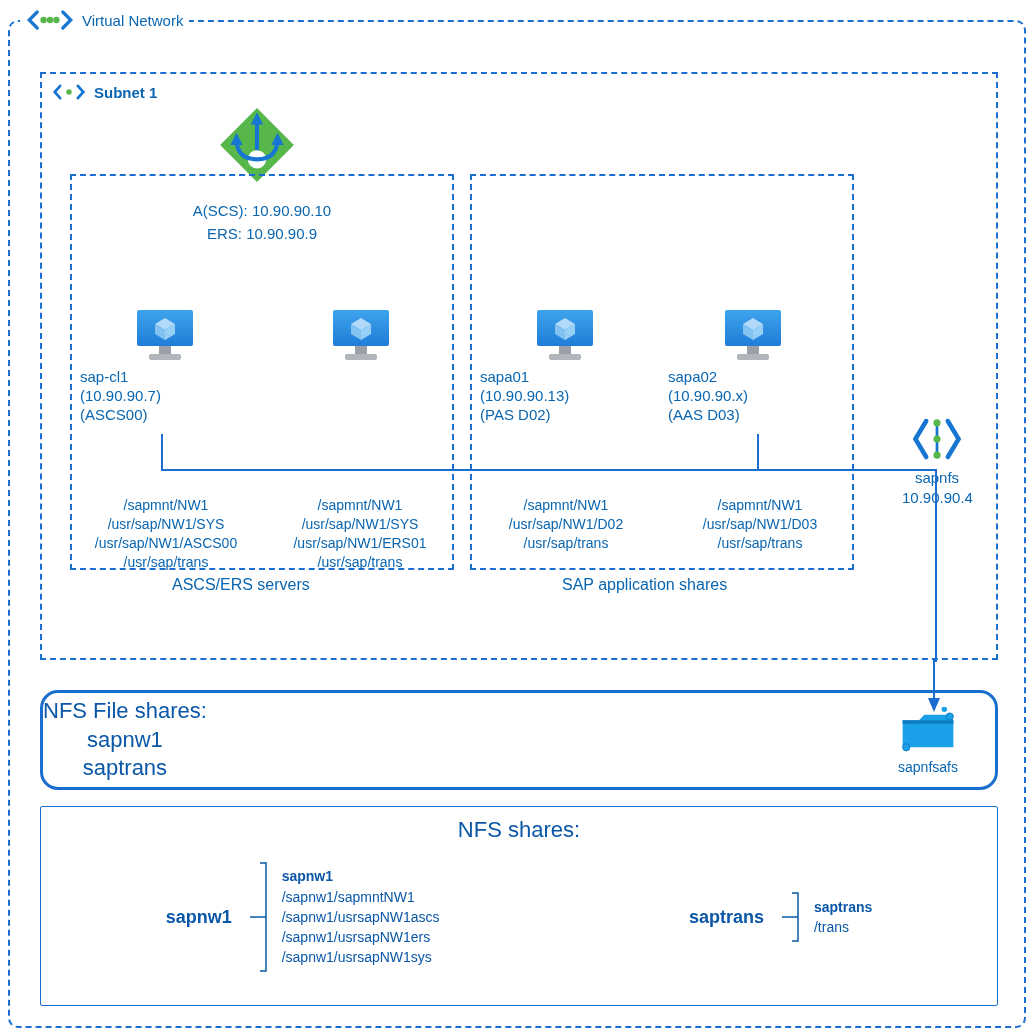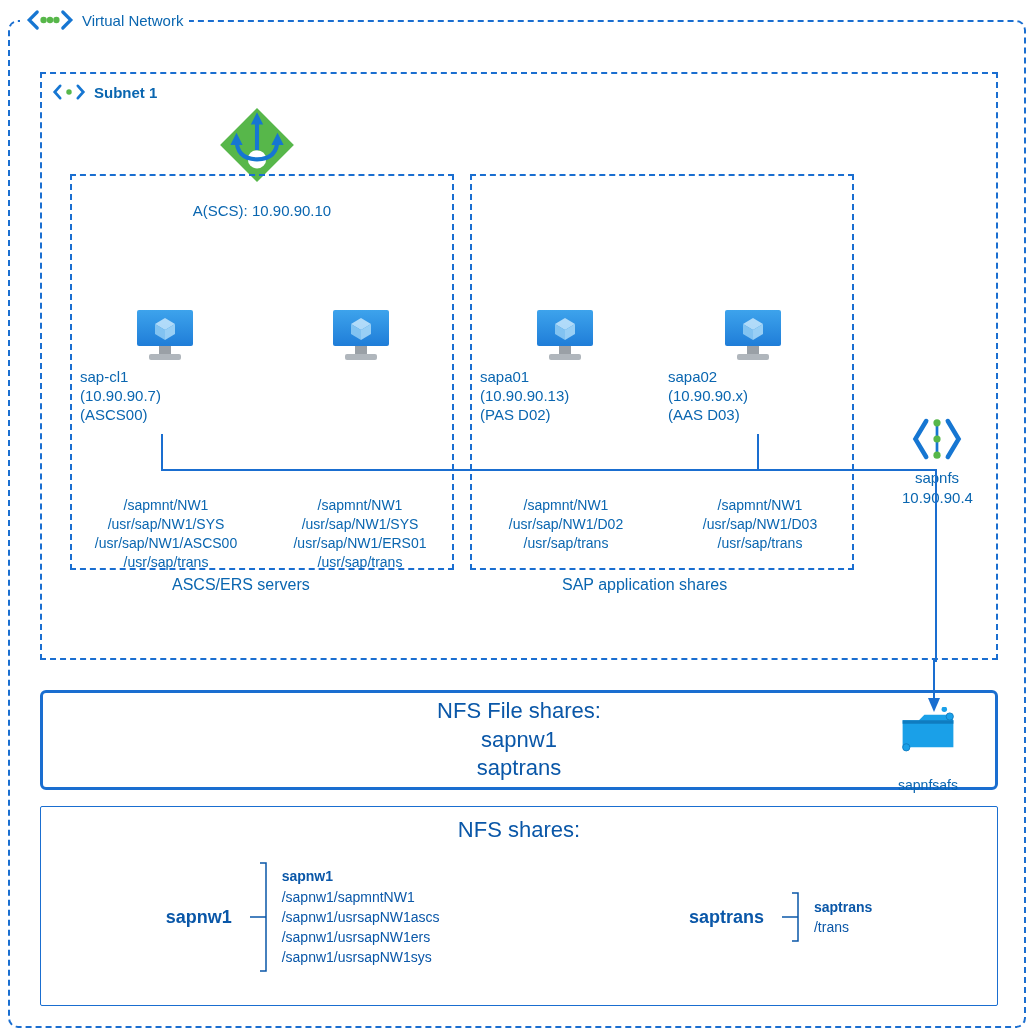--- a/index.html
+++ b/index.html
@@ -79,37 +79,37 @@
     font-size: 15px; color: #0a66b0;
     text-align: center;
     line-height: 1.3;
   }
 
   .nfs-fileshares {
     position: absolute;
     left: 30px; top: 668px;
     width: 958px; height: 100px;
     border: 3px solid #1a6ed0;
-    border-radius: 6px;
-    display: flex; align-items: center; justify-content: center;
+    border-radius: 18px;
+    display: flex; align-items: center; 
     position: absolute;
   }
   .nfs-fileshares-text {
     text-align: center;
     font-size: 22px;
     color: #0a57a8;
     line-height: 1.3;
   }
   .sapnfsafs {
     position: absolute;
     right: 22px; top: 14px;
     text-align: center;
     width: 90px;
   }
-  .sapnfsafs-label { font-size: 14px; color: #0a66b0; margin-top: 18px; }
+  .sapnfsafs-label { font-size: 14px; color: #0a66b0; margin-top: 0; }
 
   .nfs-shares-box {
     position: absolute;
     left: 30px; top: 784px;
     width: 958px; height: 200px;
     border: 1.5px solid #1a6ed0;
     border-radius: 2px;
   }
   .nfs-shares-title {
     text-align: center;
@@ -169,20 +169,21 @@
         <polygon points="40,8 34,20 46,20" fill="#1676d2"></polygon>
         <path d="M40 54 Q20 54 20 34" stroke="#1676d2" stroke-width="4" fill="none"></path>
         <polygon points="20,28 14,40 26,40" fill="#1676d2"></polygon>
         <path d="M40 54 Q60 54 60 34" stroke="#1676d2" stroke-width="4" fill="none"></path>
         <polygon points="60,28 54,40 66,40" fill="#1676d2"></polygon>
       </svg>
     </div>
 
     <div class="ascs-ips">
       <div>A(SCS): 10.90.90.10</div>
+      <div>ERS: 10.90.90.9</div>
     </div>
 
     <div class="cluster-box ascs-box">
 
       <div class="vm" style="left:8px; top:130px;">
         <span>
           <svg class="vm-svg" viewBox="0 0 64 58">
             <defs>
               <linearGradient id="scr1" x1="0" y1="0" x2="0" y2="1">
                 <stop offset="0%" stop-color="#3da3ec"></stop>

